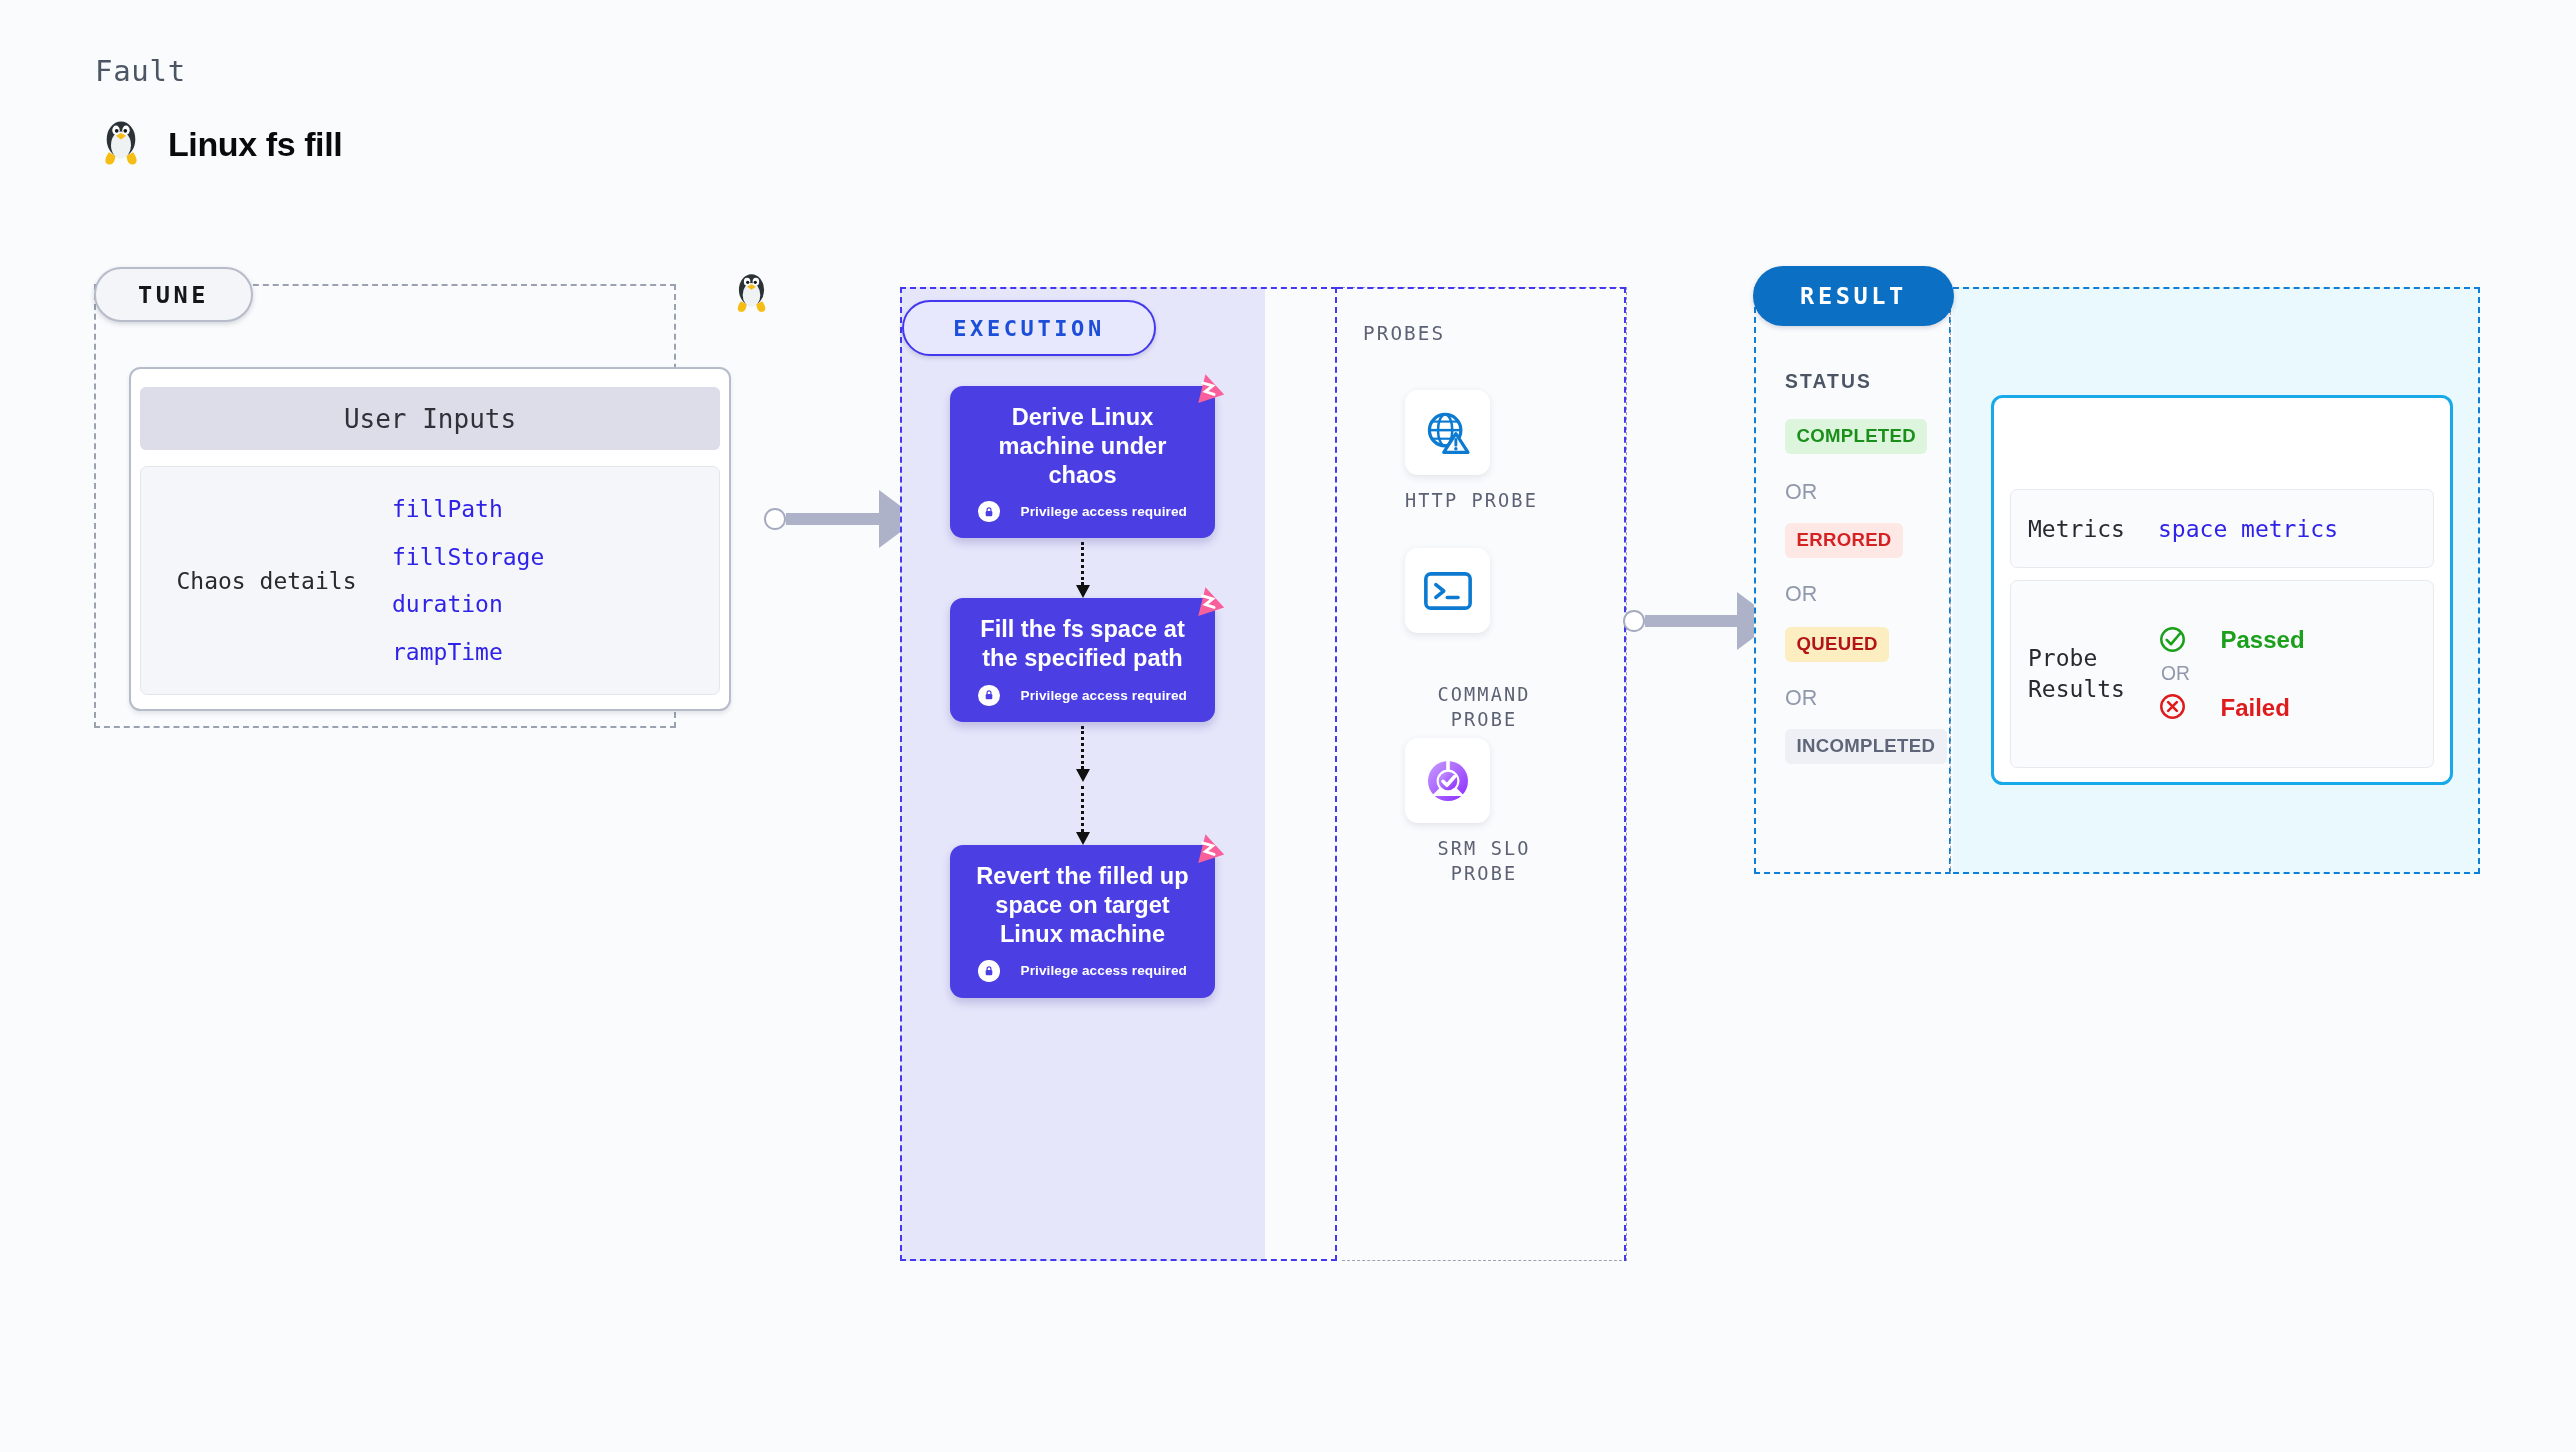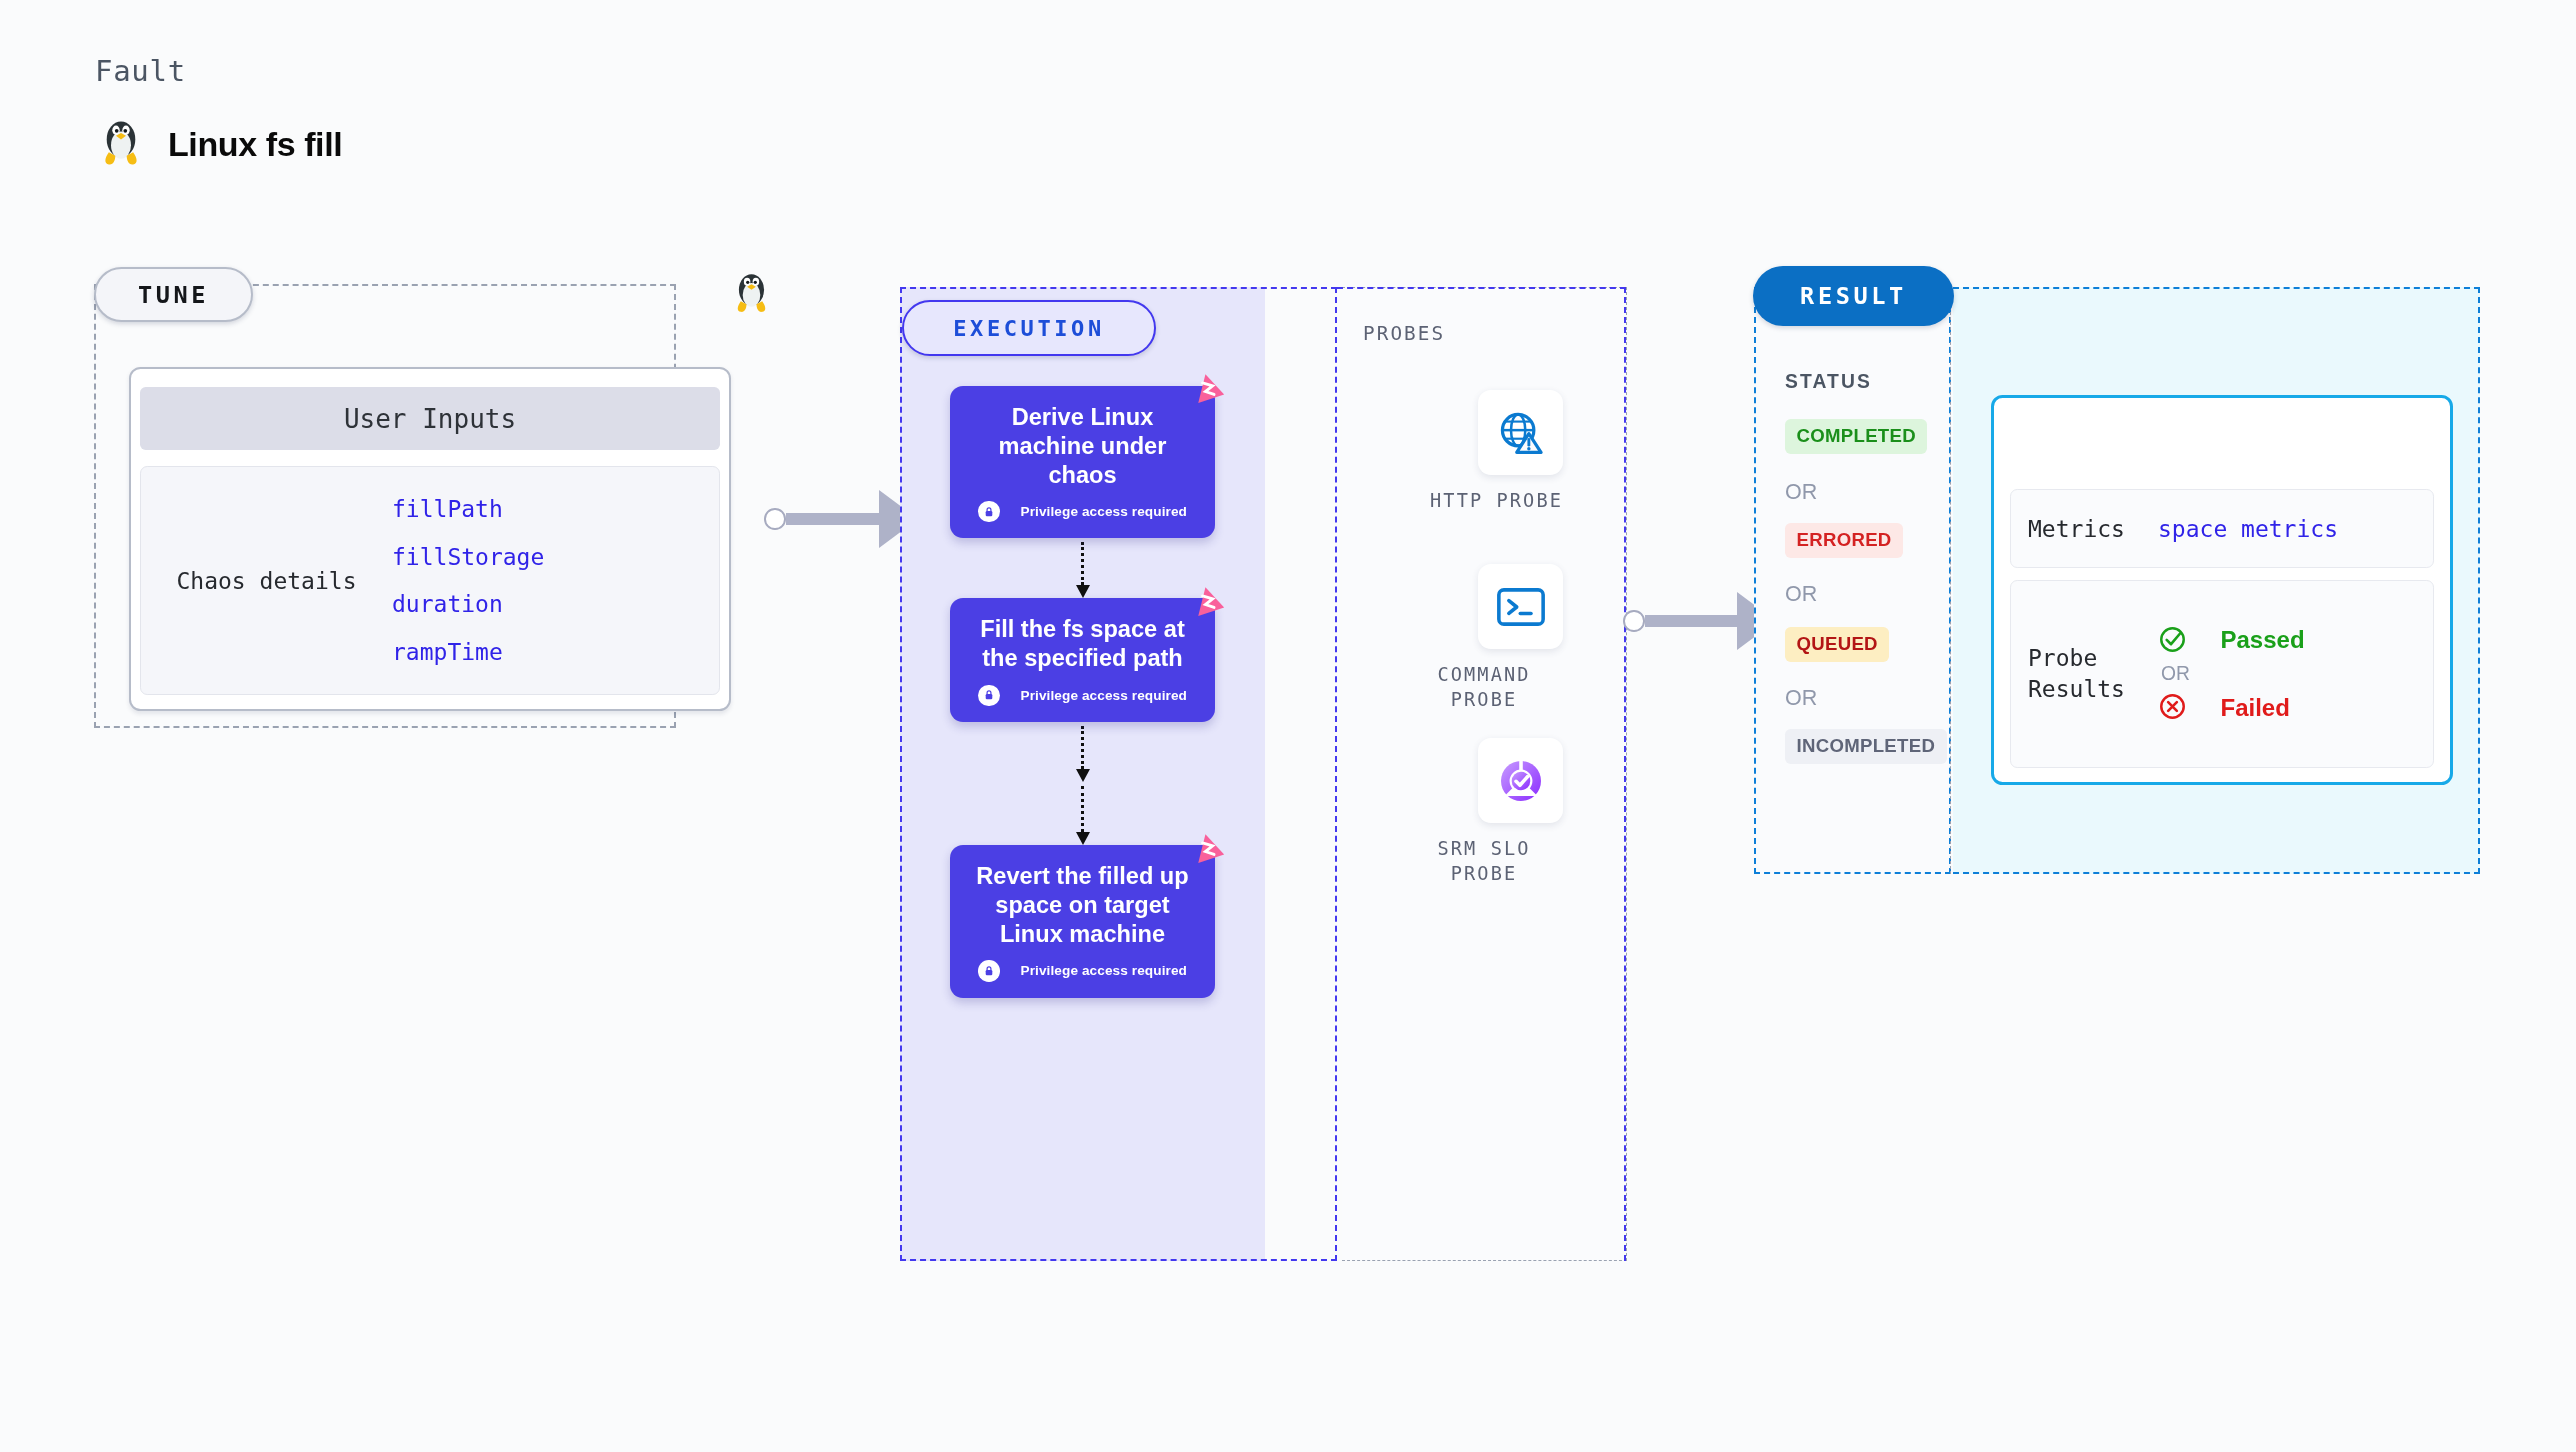--- a/index.html
+++ b/index.html
@@ -159,34 +159,34 @@
   }
 
   
   .probes-title {
     position: absolute; left: 1363px; top: 322px;
     font-family: "DejaVu Sans Mono", monospace;
     font-size: 19.3px; color: #5c6274; letter-spacing: 2.1px;
   }
   .probe-item {
     position: absolute; width: 158px; text-align: center;
-    left: 1405px; display: flex; flex-direction: column; align-items: flex-end;
+    left: 1405px; display: flex; flex-direction: column; align-items: flex-start;
   }
   .probe-tile {
     width: 85px; height: 85px; background: #ffffff; border-radius: 13px;
     display: flex; align-items: center; justify-content: center;
     box-shadow: 0 2.9px 7.2px rgba(40,50,90,.10);
   }
   .probe-name {
     margin-top: 13px;
     font-family: "DejaVu Sans Mono", monospace; font-size: 18.6px;
     color: #5c6274; letter-spacing: 2.1px; line-height: 1.35;
   }
   #probe-http { top: 390px; }
-  #probe-command { top: 564px; }
+  #probe-command { top: 548px; gap: 36px; }
   #probe-srm { top: 738px; }
 
   
   #result-status-panel {
     left: 1754px; top: 287px; width: 197px; height: 587px;
     background: #fafbfd; border: 2.9px dashed #0d7fd8;
   }
   #result-status-inner {
     left: 1754px; top: 287px; width: 197px; height: 587px;
     border-right: 1.4px dashed #9aa2b1; border-top: none; border-left: none; border-bottom: none;

